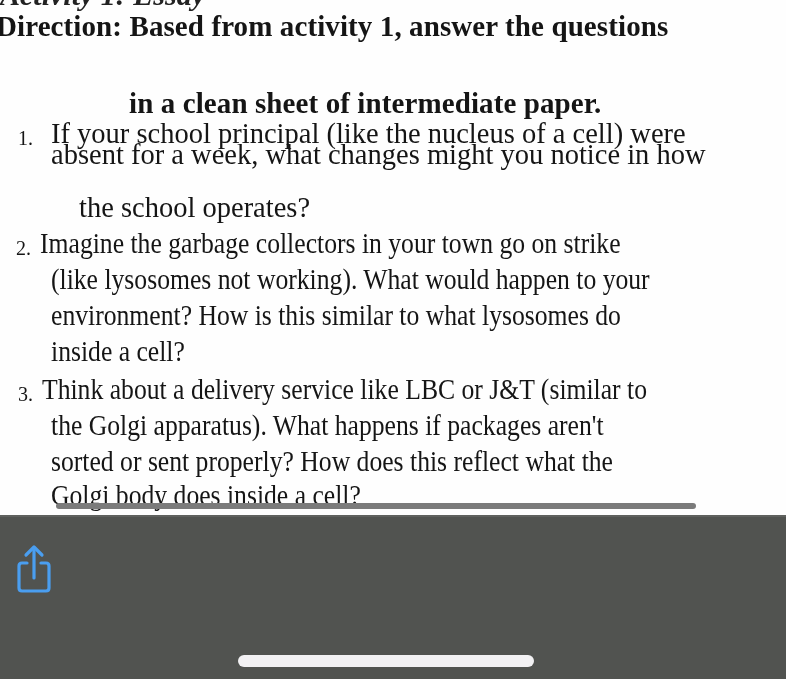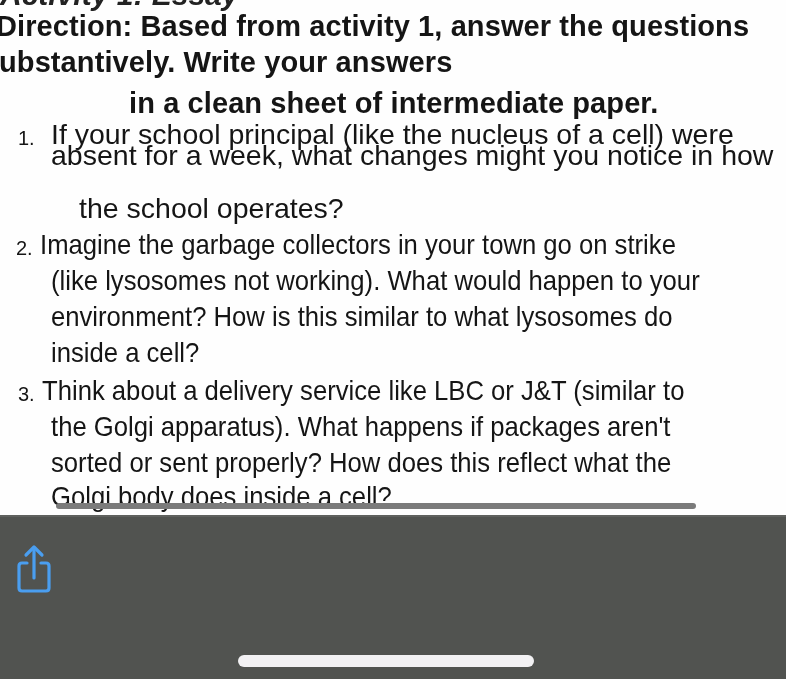--- a/index.html
+++ b/index.html
@@ -16,21 +16,21 @@
       height: 679px;
       overflow: hidden;
     }
     .doc {
       position: absolute;
       left: 0; top: 0;
       width: 786px;
       height: 515px;
       background: #fefefe;
       color: #151515;
-      font-family: Liberation Sans, sans-serif;
+      font-family: Liberation Serif, serif;
       overflow: hidden;
     }
     .cut-line {
       position: absolute;
       left: 0;
       top: -22px;
       font-size: 30px;
       font-weight: bold;
       font-style: italic;
       white-space: nowrap;
@@ -95,21 +95,20 @@
   </style>
 </head>
 <body>
 
 <div class="viewport">
 
   <div class="doc">
     <div class="cut-line">Activity 1: Essay</div>
 
     <div class="dir-line" style="left:-4px; top:10px;">Direction: Based from activity 1,  answer the questions</div>
-    <div class="dir-line" style="left:-1px; top:46px;">ubstantively. Write your answers</div>
     <div class="dir-line" style="left:129px; top:87px;">in a clean sheet of intermediate paper.</div>
 
     <div class="q-num" style="left:18px; top:127px;">1.</div>
     <div class="q-line" style="left:51px; top:118px;">If your school principal (like the nucleus of a cell) were</div>
     <div class="q-line" style="left:51px; top:139px;">absent for a week, what changes might you notice in how</div>
     <div class="q-line" style="left:51px; top:192px;margin-left:28px;">the school operates?</div>
 
     <div class="q-num" style="left:16px; top:237px;">2.</div>
     <div class="q-line condensed" style="left:40px; top:228px;">Imagine the garbage collectors in your town go on strike</div>
     <div class="q-line condensed" style="left:51px; top:264px;">(like lysosomes not working). What would happen to your</div>

